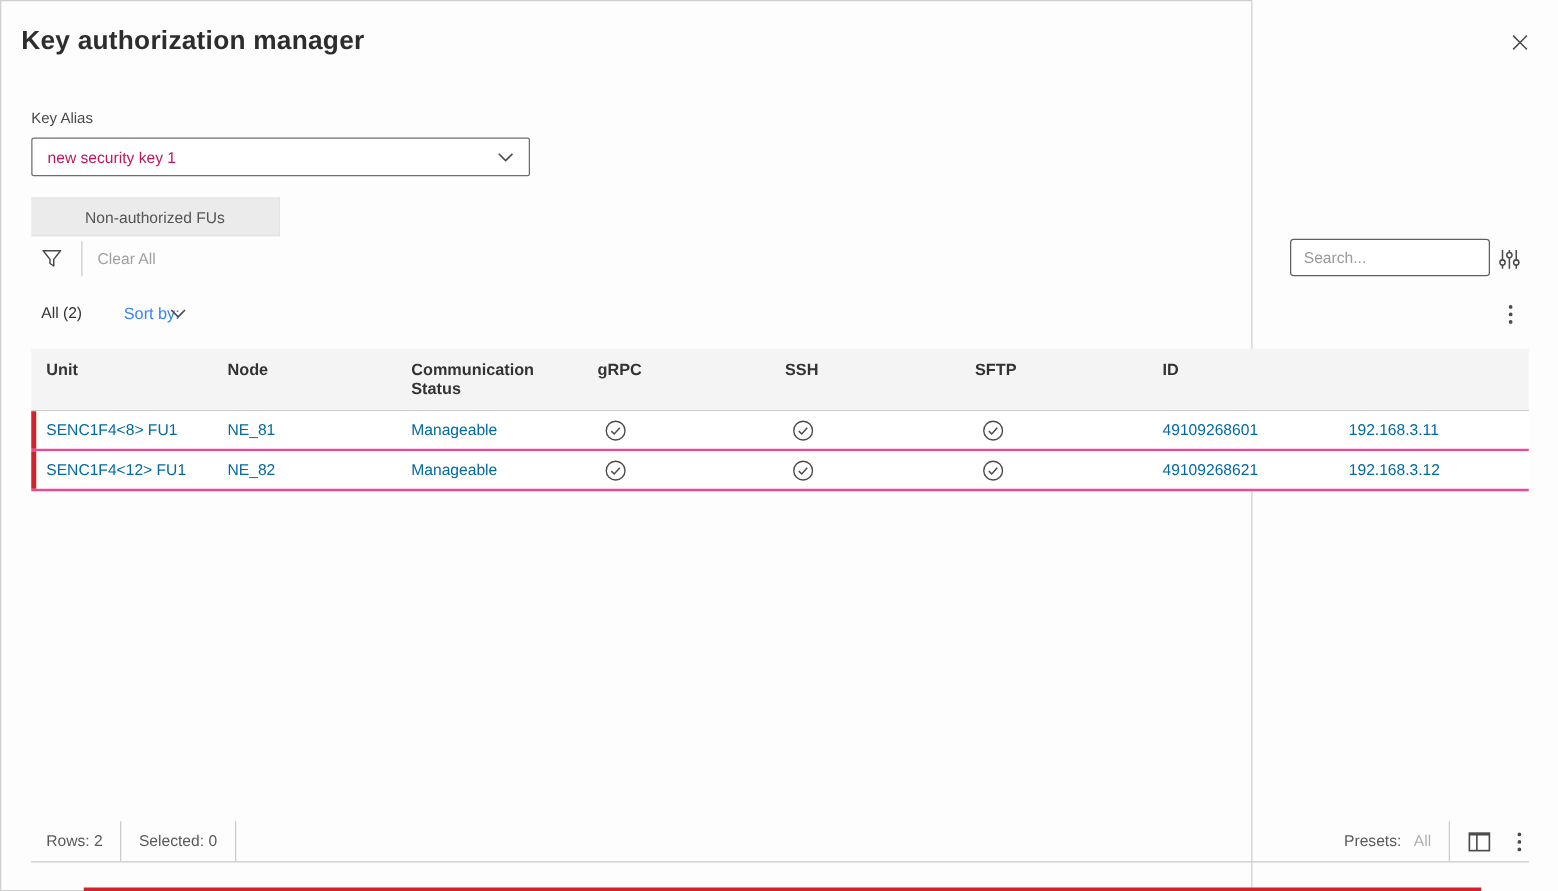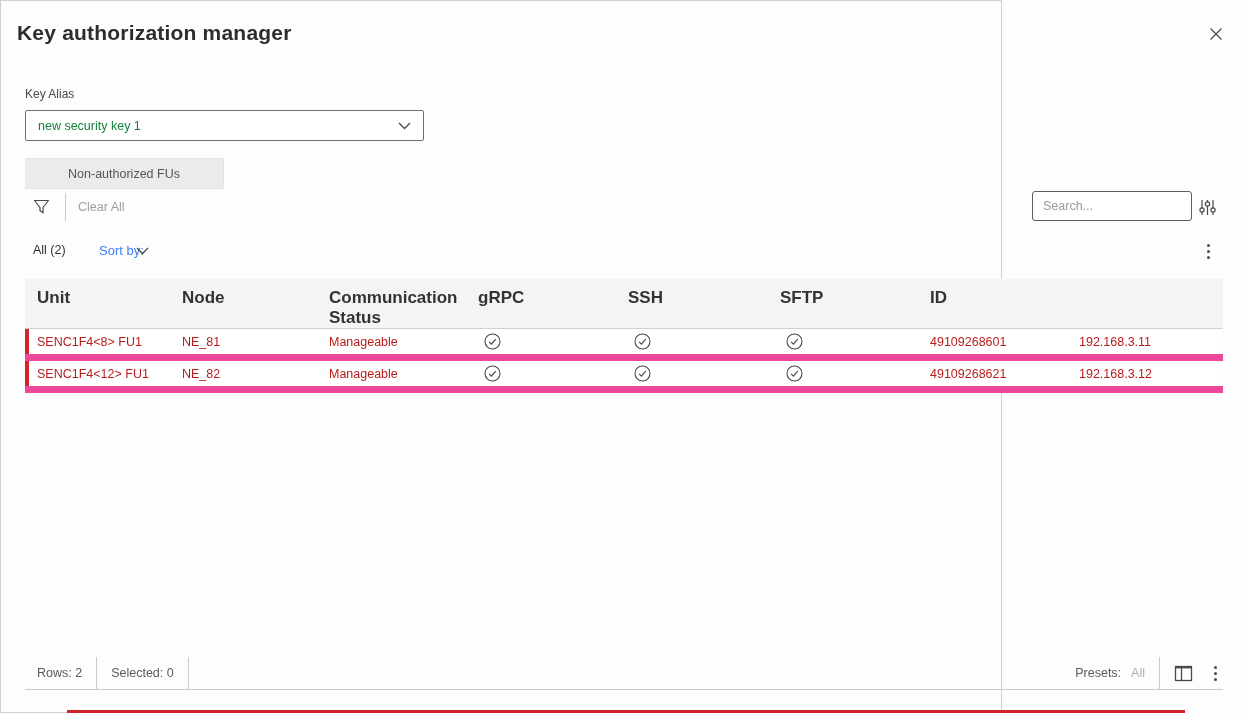--- a/index.html
+++ b/index.html
@@ -16,21 +16,21 @@
 
   .title { left:16px; top:20px; font-size:21px; font-weight:bold; color:#2d2d2d; letter-spacing:.2px; }
   .close-btn { left:1204px; top:22px; width:22px; height:22px; background:none; border:none; cursor:pointer;
     display:flex; align-items:center; justify-content:center; }
 
   .field-label { left:24px; top:86px; font-size:12px; color:#4a4a4a; }
   .select {
     left:24px; top:109px; width:399px; height:31px; background:#fff;
     border:1px solid #6e6e6e; border-radius:2px;
     display:flex; align-items:center; justify-content:space-between;
-    padding:0 12px; font-size:12.5px; color:#15803d; cursor:pointer;
+    padding:0 12px; font-size:12.5px; color:#be185d; cursor:pointer;
   }
 
   .tabs { left:24px; top:157px; display:flex; }
   .tab {
     width:199px; height:31px; display:flex; align-items:center; justify-content:center;
     font-size:12.5px; cursor:pointer;
   }
   .tab.active { background:#fff; border:1px solid #3c3c3c; font-weight:bold; color:#222; }
   .tab.inactive { background:#ebebeb; border:1px solid #e3e3e3; border-left:none; color:#555; }
 
@@ -52,23 +52,23 @@
   .count-label { left:32px; top:242px; font-size:12.5px; color:#333; }
   .sortby-label { left:70px; top:242px; font-size:13px; color:#3b82f6;margin-left:28px; }
   .sort-chevron { left:132px; top:241px; width:18px; height:18px; }
   .kebab-top { left:1199px; top:240px; width:16px; height:20px; }
   .kebab { display:flex; flex-direction:column; align-items:center; justify-content:center; gap:3px; background:none; border:none; cursor:pointer; }
   .kebab i { width:3px; height:3px; border-radius:50%; background:#4a4a4a; }
 
   .table { left:24px; top:278px; width:1198px; }
   .grid-row { display:grid; grid-template-columns:145px 147px 149px 150px 152px 150px 149px 156px; }
   .thead { height:50px; background:#f4f4f4; border-bottom:1px solid #cfcfcf; }
-  .th { padding:9px 0 0 12px; font-size:17px; font-weight:bold; color:#333; }
-  .trow { height:32px; background:#fff; border-bottom:7px solid #ec4899; position:relative; align-items:center;
-    font-size:12.5px; color:#b91c1c; cursor:pointer; }
+  .th { padding:9px 0 0 12px; font-size:13px; font-weight:bold; color:#333; }
+  .trow { height:32px; background:#fff; border-bottom:2px solid #ec4899; position:relative; align-items:center;
+    font-size:12.5px; color:#0369a1; cursor:pointer; }
   .trow::before { content:""; position:absolute; left:0; top:0; bottom:0; width:4px; background:#d2232a; }
   .td { padding-left:12px; white-space:nowrap; overflow:hidden; }
   .td.icon-cell { padding-left:18px; display:flex; align-items:center; }
 
   .footer { left:24px; top:656px; width:1198px; height:33px; border-bottom:1px solid #c9c9c9;
     display:flex; align-items:center; font-size:12.5px; color:#5a5a5a; }
   .footer .seg { padding:0 14px; }
   .footer .seg.first { padding-left:12px; }
   .footer .spacer { flex:1; }
   .presets-value { color:#b0b0b0; margin-left:10px; background:none; border:none; font-size:12.5px; cursor:pointer; }

